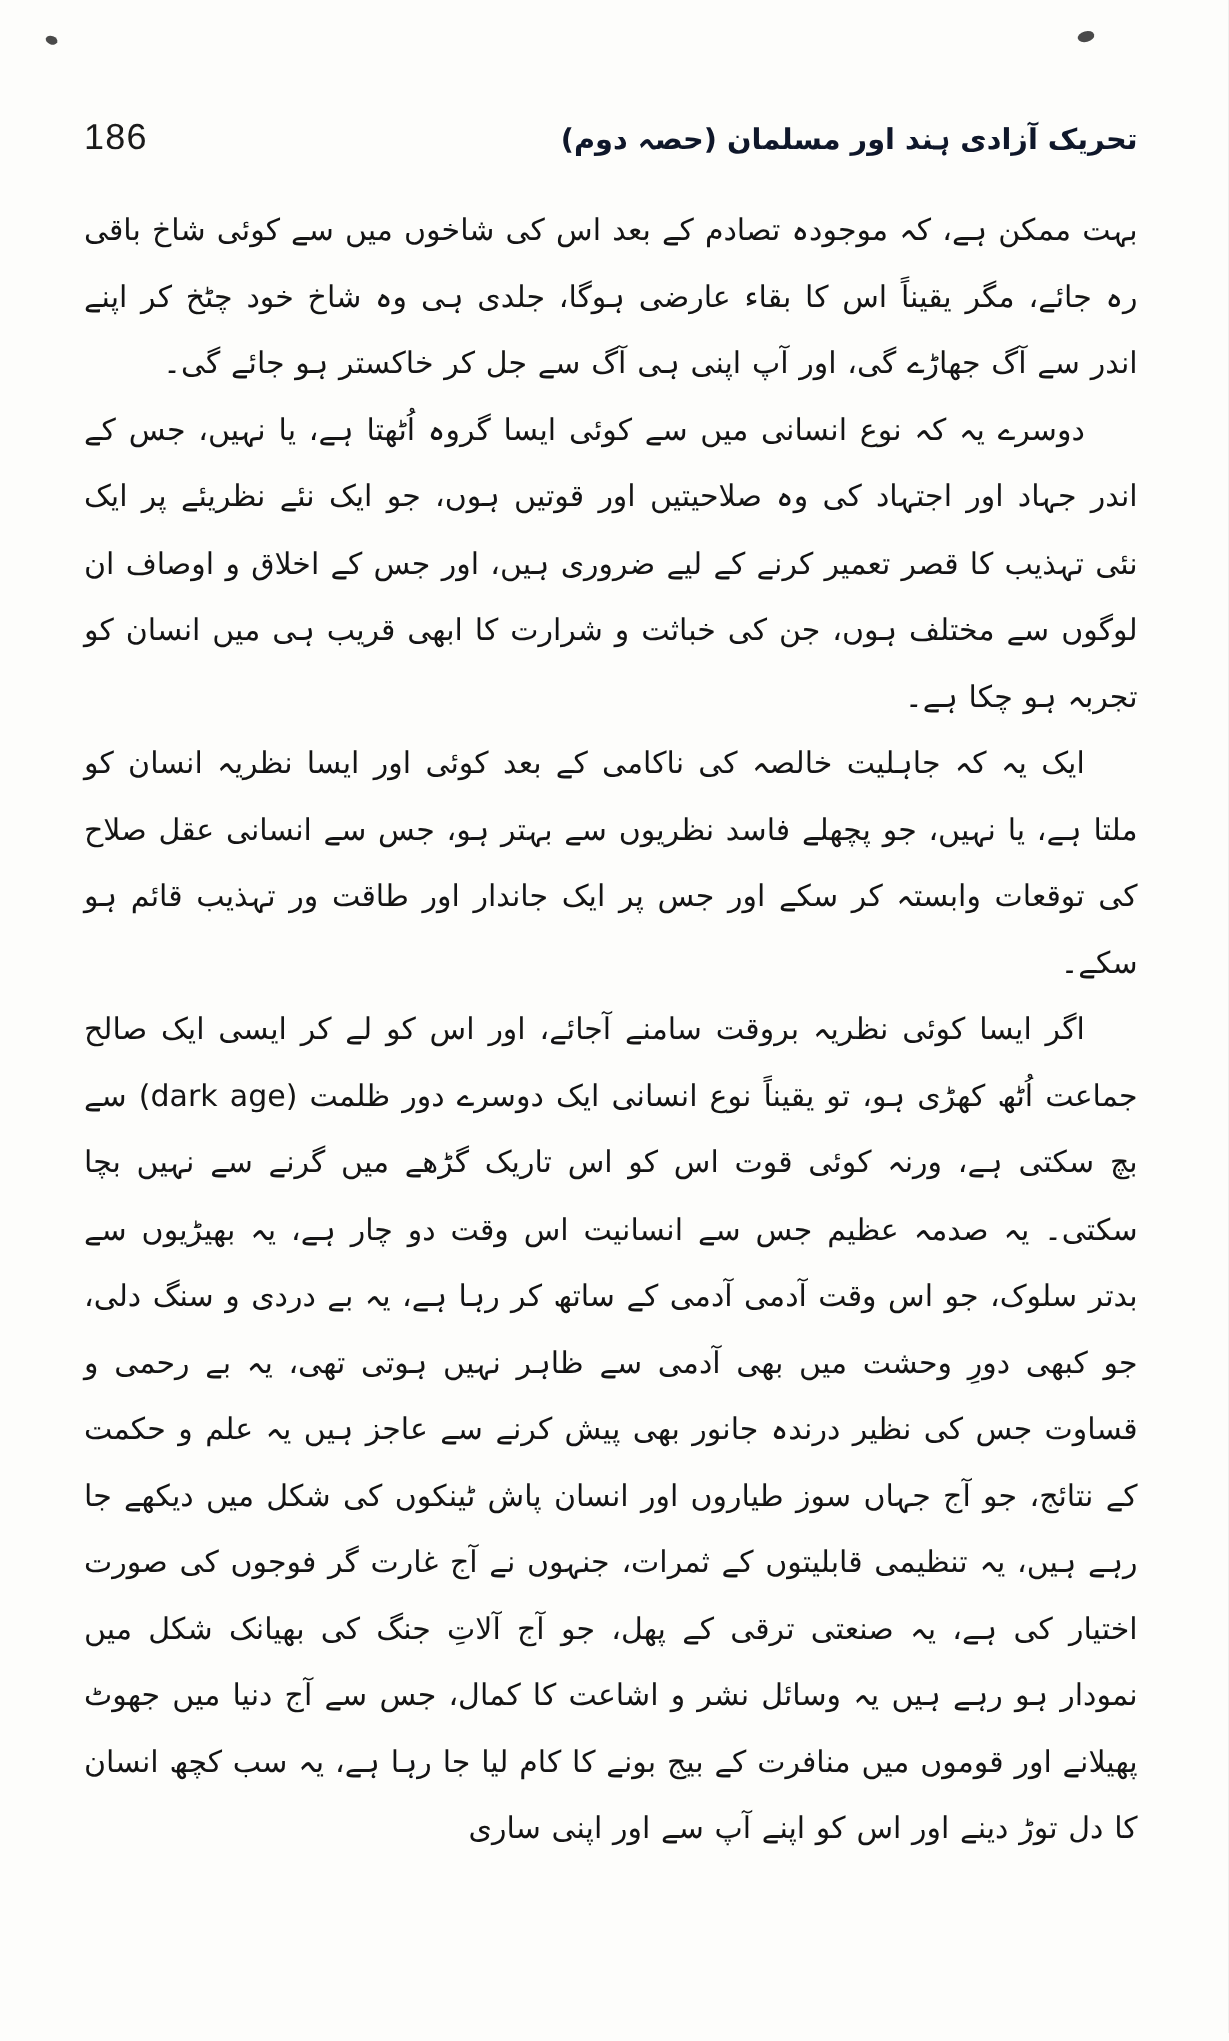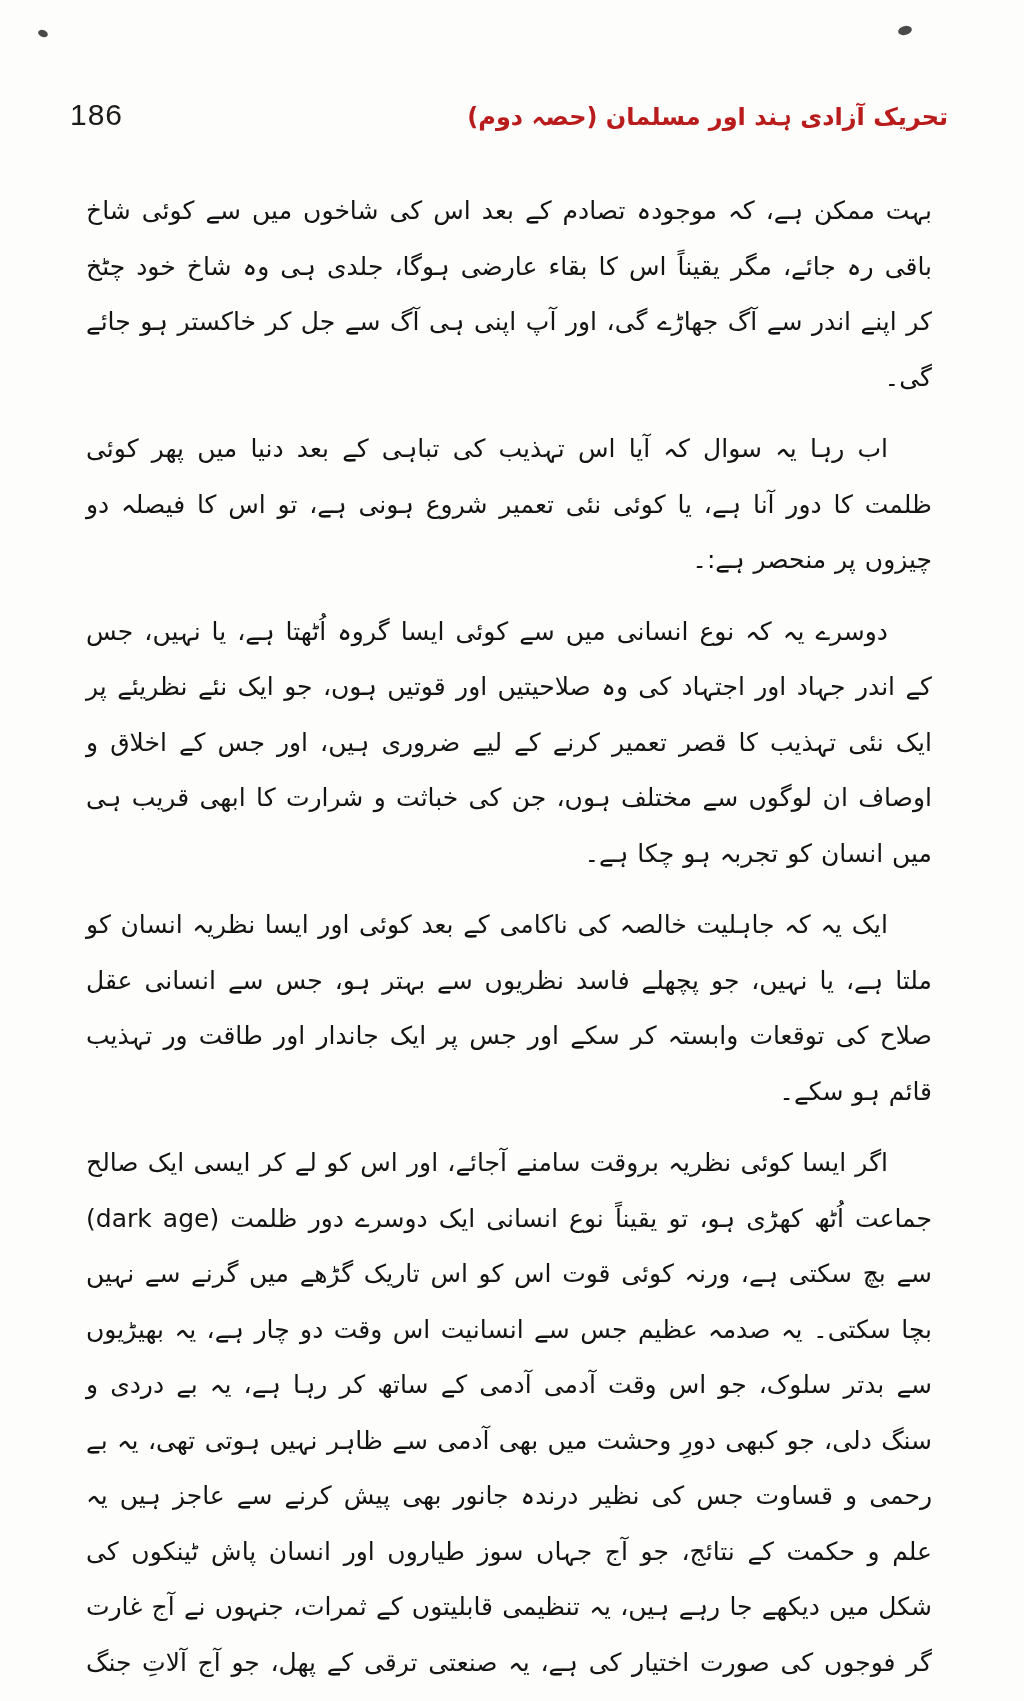--- a/index.html
+++ b/index.html
@@ -24,65 +24,64 @@
     background: #2a2a2a;
     border-radius: 50%;
     opacity: 0.85;
   }
   .scan-artifact.tl { left: 38px; top: 30px; width: 10px; height: 7px; transform: rotate(20deg); }
   .scan-artifact.tr { right: 112px; top: 26px; width: 14px; height: 9px; transform: rotate(-15deg); }
   .running-header {
     display: flex;
     justify-content: space-between;
     align-items: baseline;
-    margin-bottom: 51px;
+    margin-bottom: 32px;
   }
   .page-number {
     font-family: "Liberation Sans", "DejaVu Sans", sans-serif;
     font-size: 30px;
     letter-spacing: 1px;
     color: #1b1b1b;
   }
   .header-title {
     direction: rtl;
     font-size: 24px;
     font-weight: bold;
-    color: #b91c1c;
+    color: #0f172a;
     padding-left: 4px;
   }
   .body-text {
     direction: rtl;
     unicode-bidi: embed;
     text-align: justify;
     font-size: 25px;
     line-height: 2.22;
     color: #141414;
     word-spacing: 1px;
   }
   .body-text p {
-    margin: 16px;
+    margin: 0;
   }
   .body-text p.indent {
     text-indent: 44px;
   }
 </style>
 </head>
 <body>
 
 <div class="page">
 
   <span class="scan-artifact tl"></span>
   <span class="scan-artifact tr"></span>
 
   <div class="running-header">
     <span class="page-number">186</span>
     <span class="header-title">تحریک آزادی ہند اور مسلمان (حصہ دوم)</span>
   </div>
 
   <div class="body-text">
     <p>بہت ممکن ہے، کہ موجودہ تصادم کے بعد اس کی شاخوں میں سے کوئی شاخ باقی رہ جائے، مگر یقیناً اس کا بقاء عارضی ہوگا، جلدی ہی وہ شاخ خود چٹخ کر اپنے اندر سے آگ جھاڑے گی، اور آپ اپنی ہی آگ سے جل کر خاکستر ہو جائے گی۔</p>
-    <p class="indent">اب رہا یہ سوال کہ آیا اس تہذیب کی تباہی کے بعد دنیا میں پھر کوئی ظلمت کا دور آنا ہے، یا کوئی نئی تعمیر شروع ہونی ہے، تو اس کا فیصلہ دو چیزوں پر منحصر ہے:۔</p>
     <p class="indent">دوسرے یہ کہ نوع انسانی میں سے کوئی ایسا گروہ اُٹھتا ہے، یا نہیں، جس کے اندر جہاد اور اجتہاد کی وہ صلاحیتیں اور قوتیں ہوں، جو ایک نئے نظریئے پر ایک نئی تہذیب کا قصر تعمیر کرنے کے لیے ضروری ہیں، اور جس کے اخلاق و اوصاف ان لوگوں سے مختلف ہوں، جن کی خباثت و شرارت کا ابھی قریب ہی میں انسان کو تجربہ ہو چکا ہے۔</p>
     <p class="indent">ایک یہ کہ جاہلیت خالصہ کی ناکامی کے بعد کوئی اور ایسا نظریہ انسان کو ملتا ہے، یا نہیں، جو پچھلے فاسد نظریوں سے بہتر ہو، جس سے انسانی عقل صلاح کی توقعات وابستہ کر سکے اور جس پر ایک جاندار اور طاقت ور تہذیب قائم ہو سکے۔</p>
     <p class="indent">اگر ایسا کوئی نظریہ بروقت سامنے آجائے، اور اس کو لے کر ایسی ایک صالح جماعت اُٹھ کھڑی ہو، تو یقیناً نوع انسانی ایک دوسرے دور ظلمت (dark age) سے بچ سکتی ہے، ورنہ کوئی قوت اس کو اس تاریک گڑھے میں گرنے سے نہیں بچا سکتی۔ یہ صدمہ عظیم جس سے انسانیت اس وقت دو چار ہے، یہ بھیڑیوں سے بدتر سلوک، جو اس وقت آدمی آدمی کے ساتھ کر رہا ہے، یہ بے دردی و سنگ دلی، جو کبھی دورِ وحشت میں بھی آدمی سے ظاہر نہیں ہوتی تھی، یہ بے رحمی و قساوت جس کی نظیر درندہ جانور بھی پیش کرنے سے عاجز ہیں یہ علم و حکمت کے نتائج، جو آج جہاں سوز طیاروں اور انسان پاش ٹینکوں کی شکل میں دیکھے جا رہے ہیں، یہ تنظیمی قابلیتوں کے ثمرات، جنہوں نے آج غارت گر فوجوں کی صورت اختیار کی ہے، یہ صنعتی ترقی کے پھل، جو آج آلاتِ جنگ کی بھیانک شکل میں نمودار ہو رہے ہیں یہ وسائل نشر و اشاعت کا کمال، جس سے آج دنیا میں جھوٹ پھیلانے اور قوموں میں منافرت کے بیج بونے کا کام لیا جا رہا ہے، یہ سب کچھ انسان کا دل توڑ دینے اور اس کو اپنے آپ سے اور اپنی ساری</p>
   </div>
 
 </div>
 
 </body></html>

